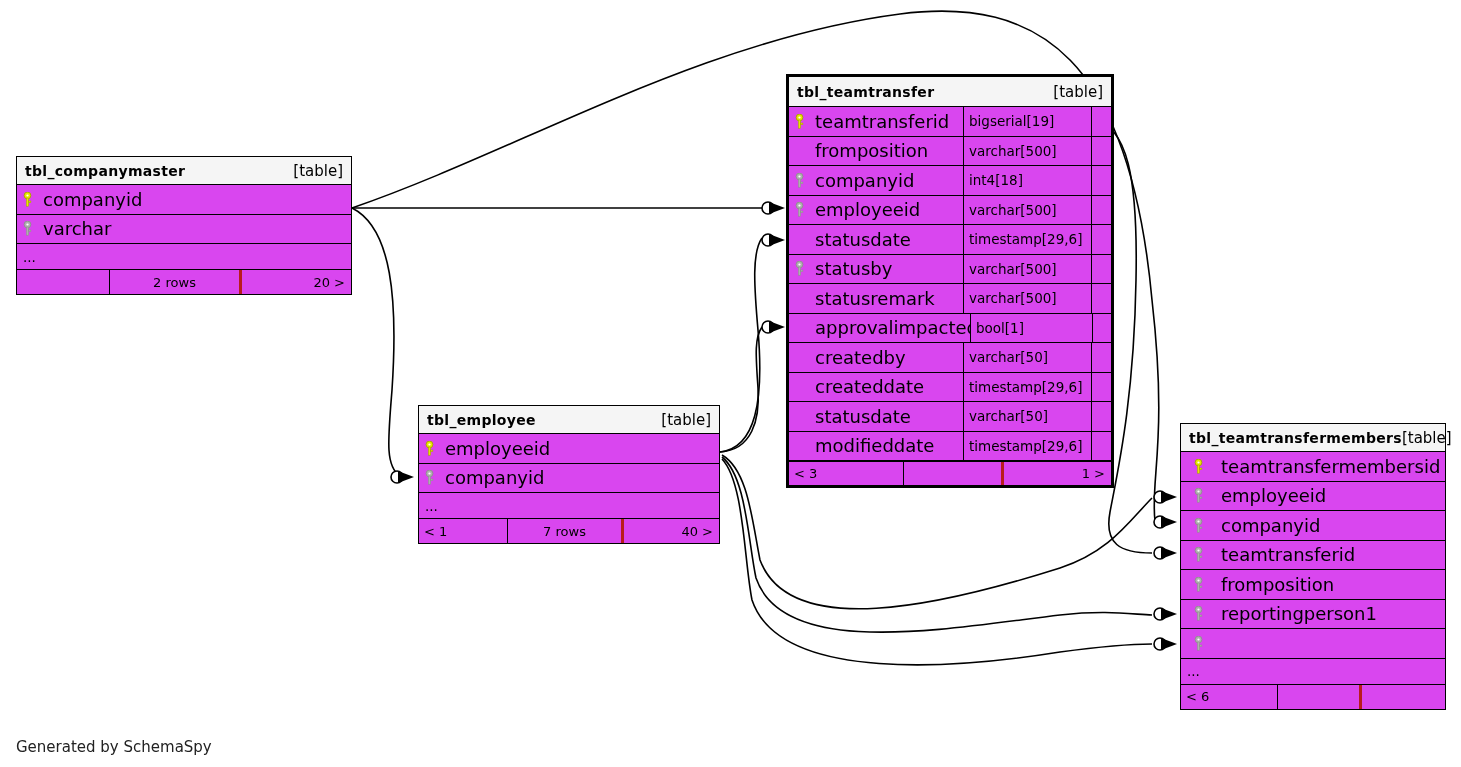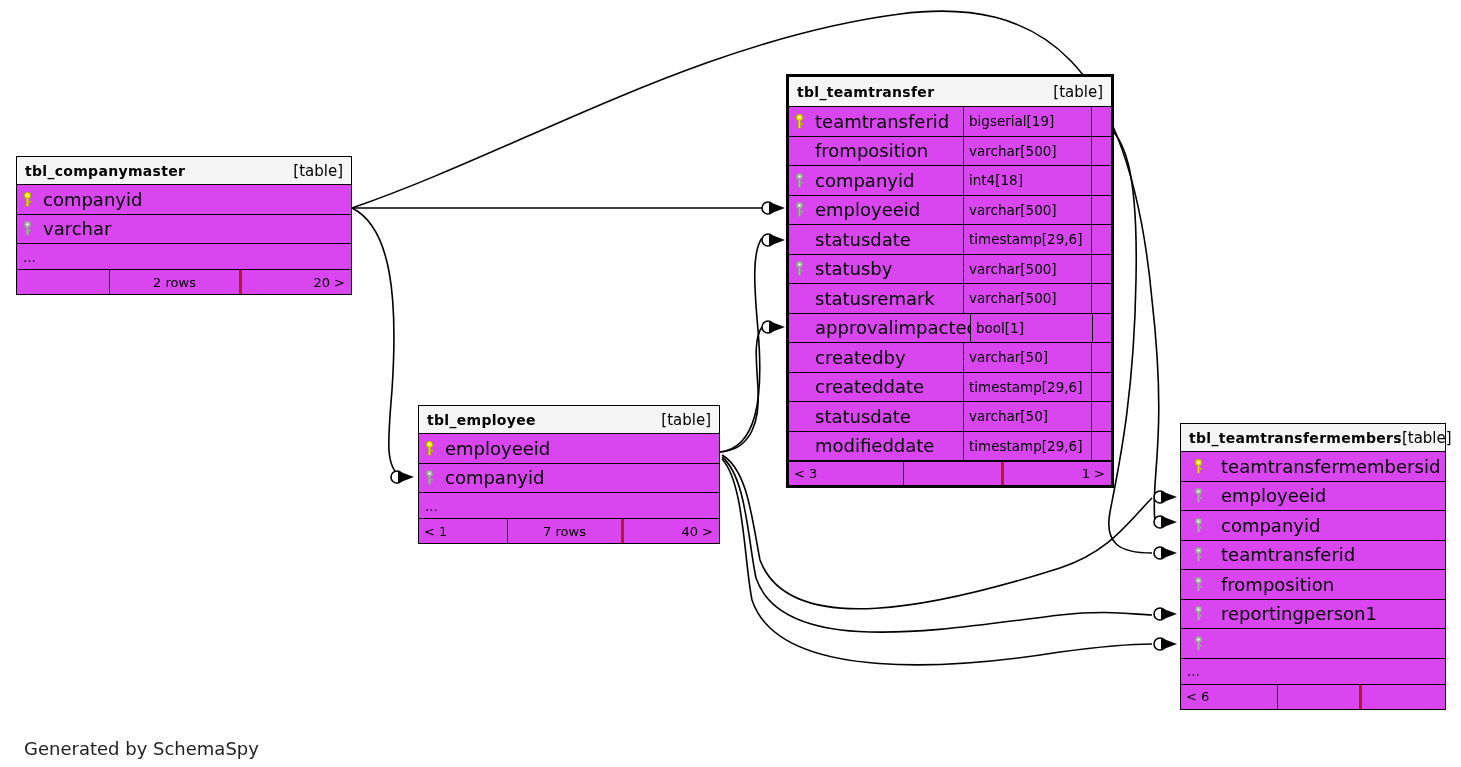--- a/index.html
+++ b/index.html
@@ -117,24 +117,23 @@
     white-space: nowrap;
   }
   .foot-left   { justify-content: flex-start; padding-left: 5px; }
   .foot-mid    { justify-content: center; border-left: 1px solid #000; }
   .foot-right  { justify-content: flex-end; padding-right: 6px; border-left: 3px solid #b91c1c; }
   .footer-sep { border-top: 1px solid #000; }
   .credit {
     position: absolute;
     left: 16px;
     top: 738px;
-    font-size: 18px;
+    font-size: 15px;
     color: #222;
     z-index: 6;
-    margin-left: 8px;
   }
 </style>
 </head>
 <body>
 
 <svg id="edges" viewBox="0 0 1461 767" width="1461" height="767">
   <defs>
     <g id="crowfoot"></g>
   </defs>
   <g fill="none" stroke="#000000" stroke-width="1.6">

